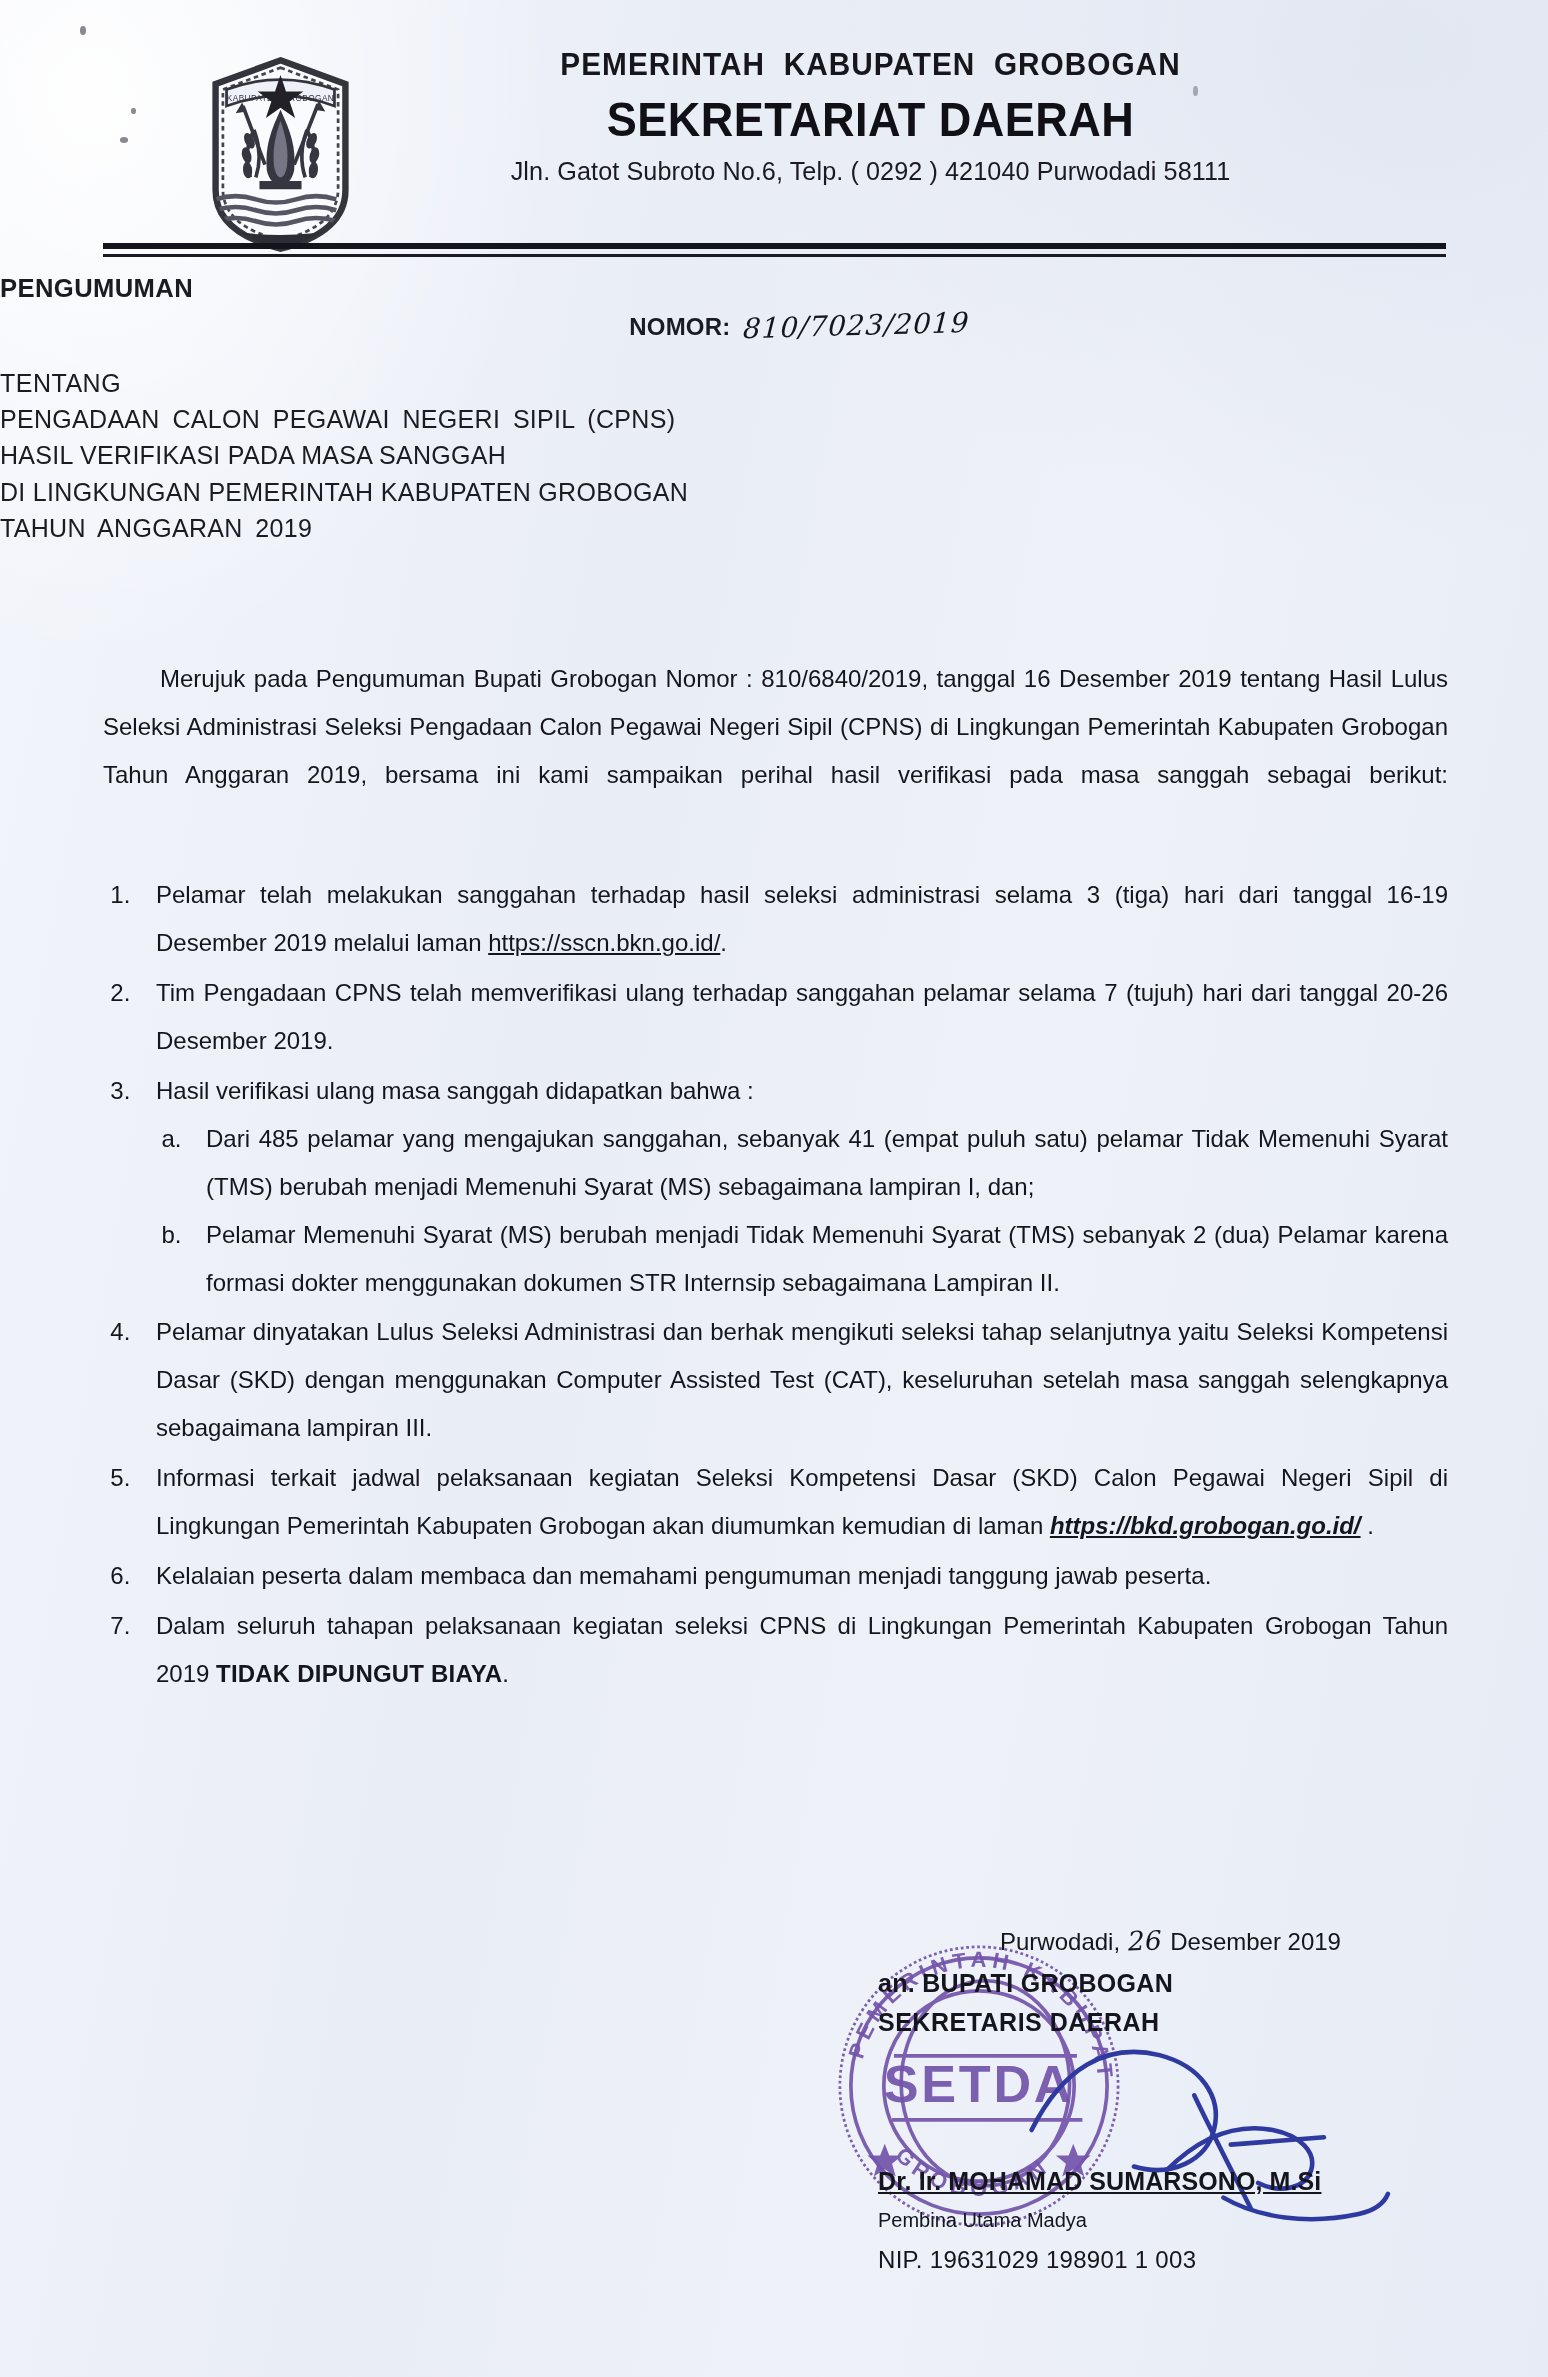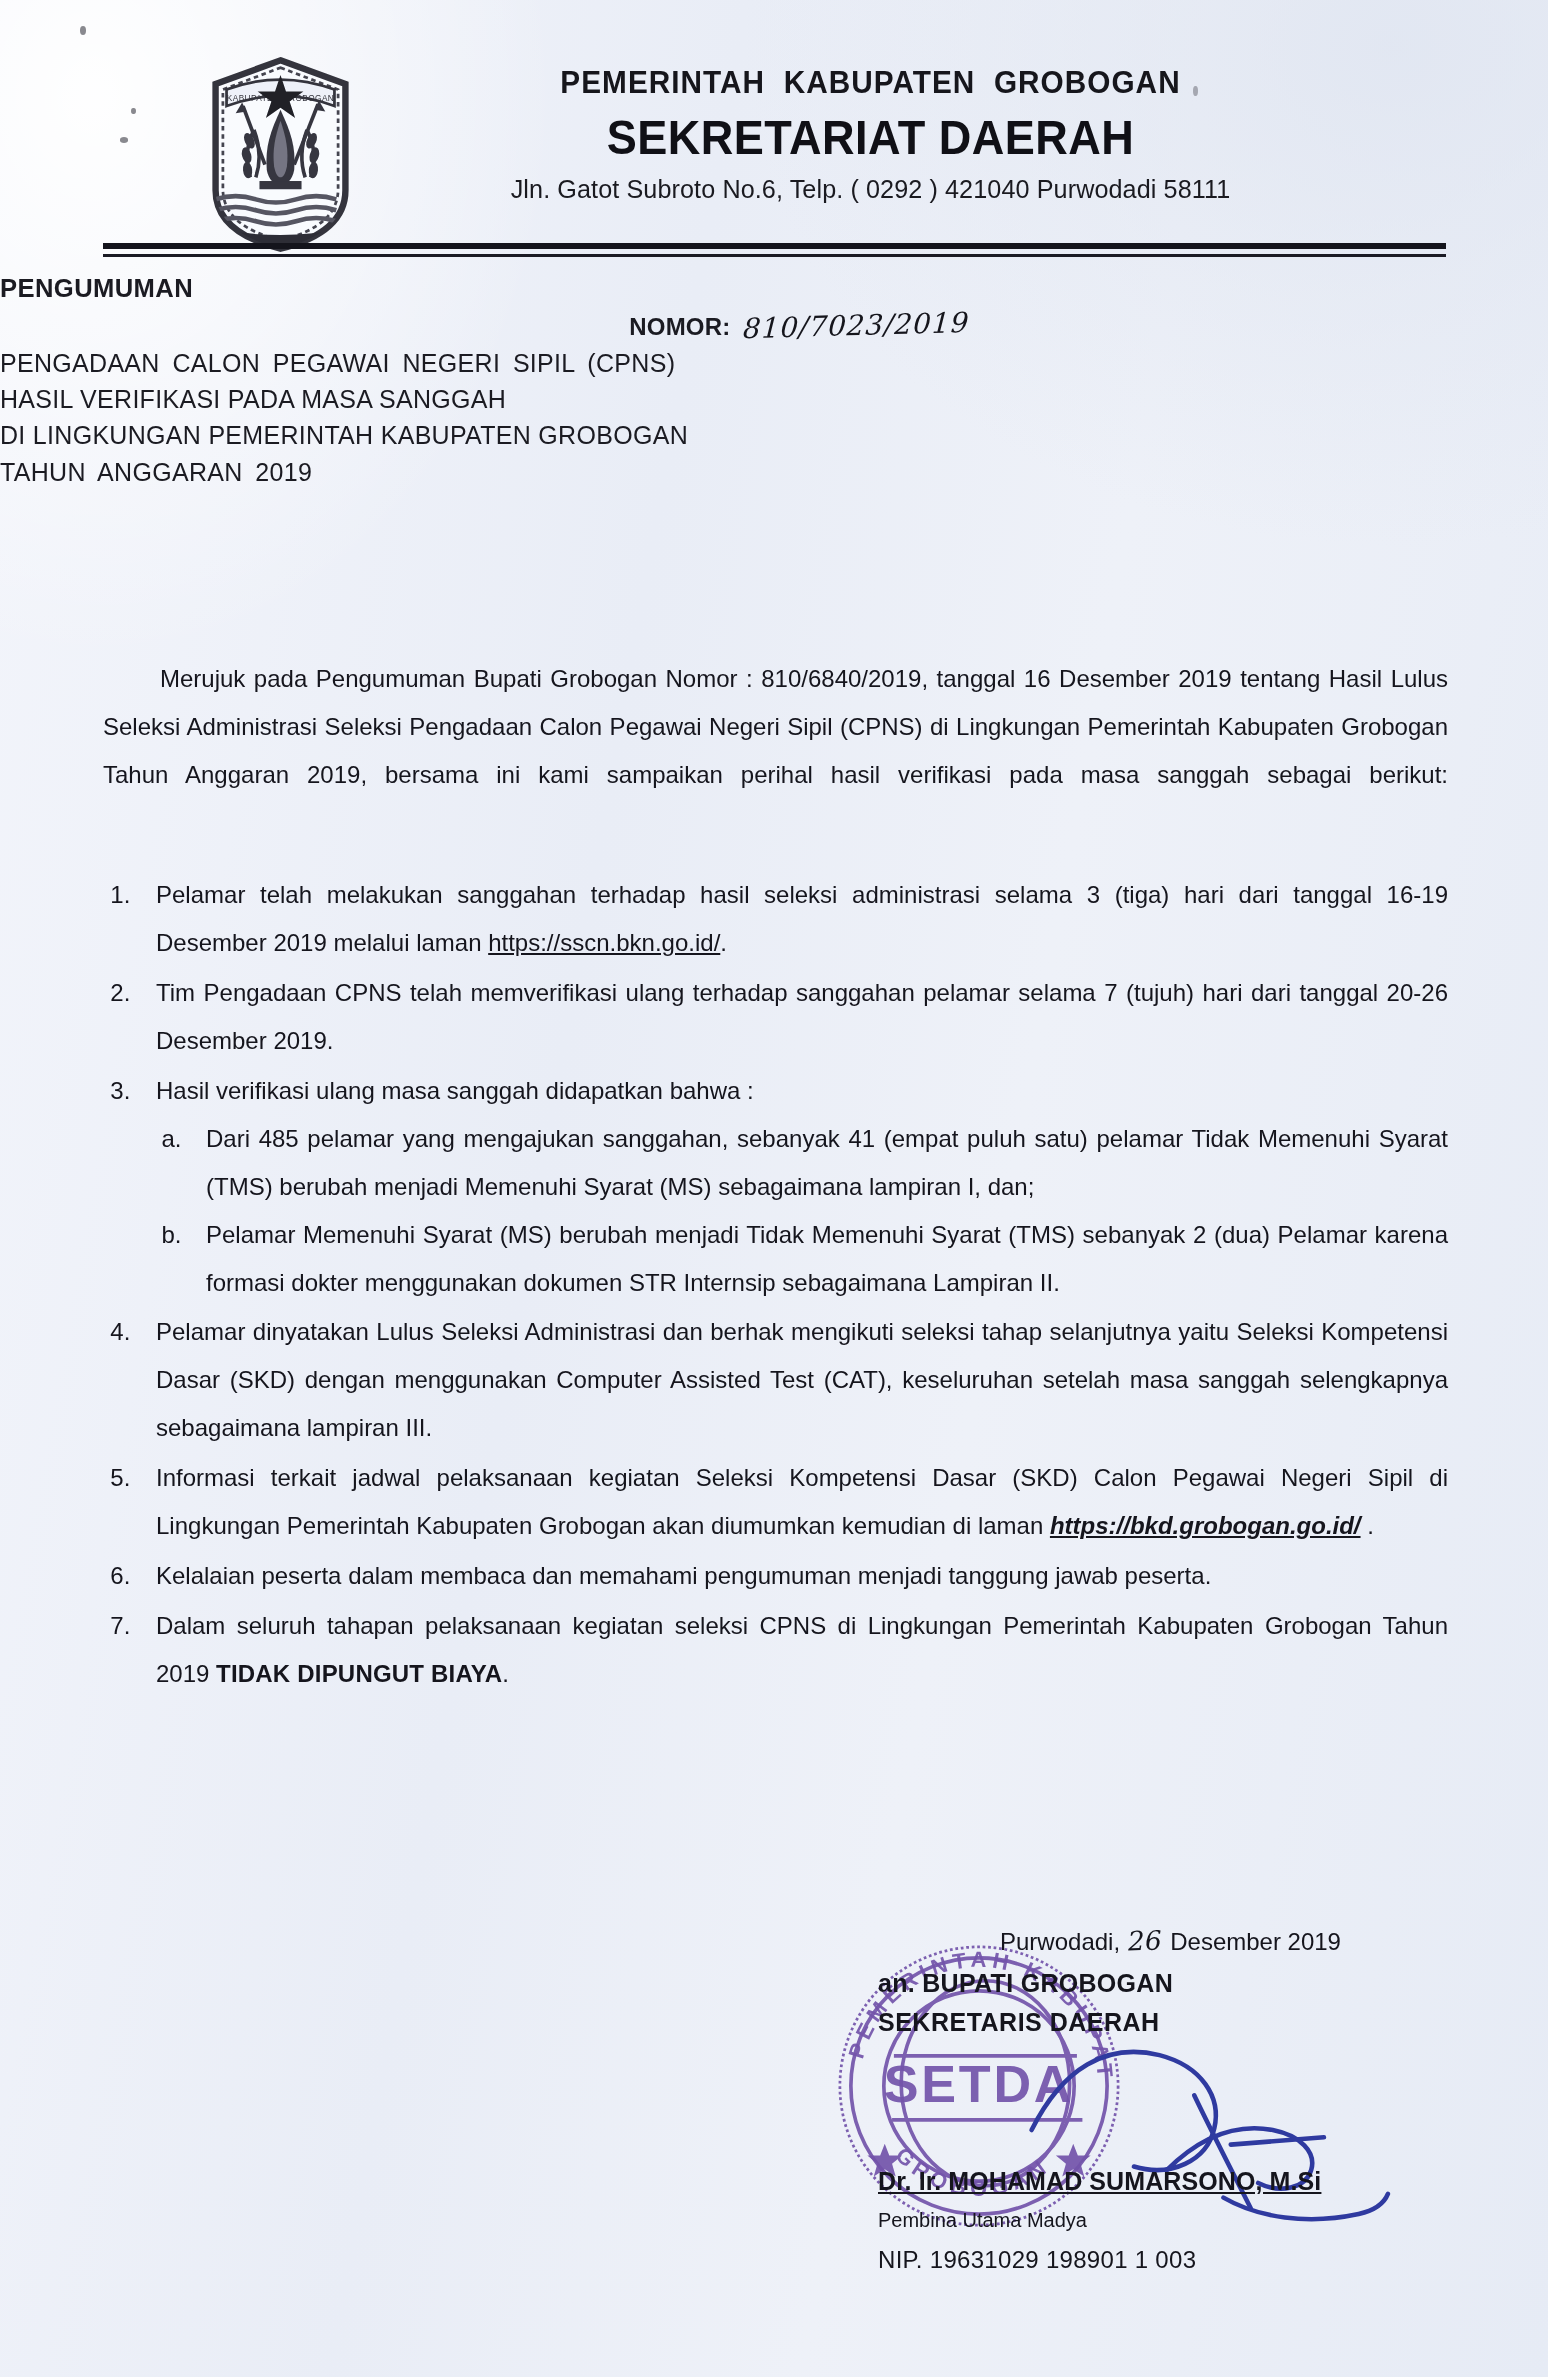--- a/index.html
+++ b/index.html
@@ -24,21 +24,21 @@
 
   
   .header{
     position:absolute;left:0;right:0;top:40px;
     display:flex;align-items:flex-start;justify-content:flex-start;
   }
   .crest-wrap{position:absolute;left:199px;top:12.8px;width:163px;height:203px;}
   .crest{width:163px;height:203px;opacity:.93;filter:contrast(1.05);}
 
   .head-text{
-    position:absolute;left:302px;right:110px;top:24px;
+    position:absolute;left:302px;right:110px;top:6px;
     text-align:center;
   }
   .line1{
     font-size:32px;font-weight:bold;letter-spacing:1.1px;
     word-spacing:10px;color:#16161c;
     transform:scaleX(.93);transform-origin:center;
   }
   .line2{
     font-size:49px;font-weight:bold;letter-spacing:0.5px;
     margin-top:8.2px;color:#101016;
@@ -202,20 +202,21 @@
   </div>
   <div class="rule-thick"></div>
   <div class="rule-thin"></div>
 
   <div class="titleblock">
     <div class="t-pengumuman">PENGUMUMAN</div>
     <div class="nomor-row">
       <span class="t-nomor">NOMOR:</span>
       <span class="t-nomor-val">810/7023/2019</span>
     </div>
+    <div class="t-tentang">TENTANG</div>
     <div class="t-sub w">PENGADAAN  CALON  PEGAWAI NEGERI SIPIL (CPNS)</div>
     <div class="t-sub">HASIL VERIFIKASI PADA MASA SANGGAH</div>
     <div class="t-sub">DI LINGKUNGAN PEMERINTAH KABUPATEN GROBOGAN</div>
     <div class="t-sub w">TAHUN  ANGGARAN  2019</div>
   </div>
 
   <div class="body-wrap">
 
     <p class="para-intro">Merujuk pada Pengumuman Bupati Grobogan Nomor : 810/6840/2019, tanggal 16 Desember 2019 tentang Hasil Lulus Seleksi Administrasi Seleksi Pengadaan  Calon Pegawai Negeri Sipil (CPNS) di Lingkungan Pemerintah Kabupaten Grobogan Tahun Anggaran  2019, bersama ini kami sampaikan perihal hasil verifikasi pada masa sanggah sebagai berikut:</p>
 

